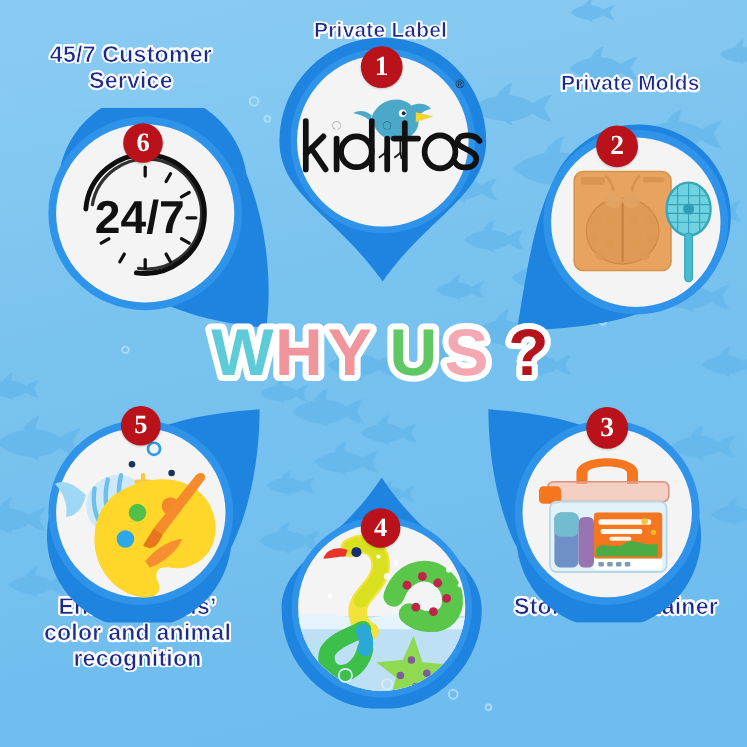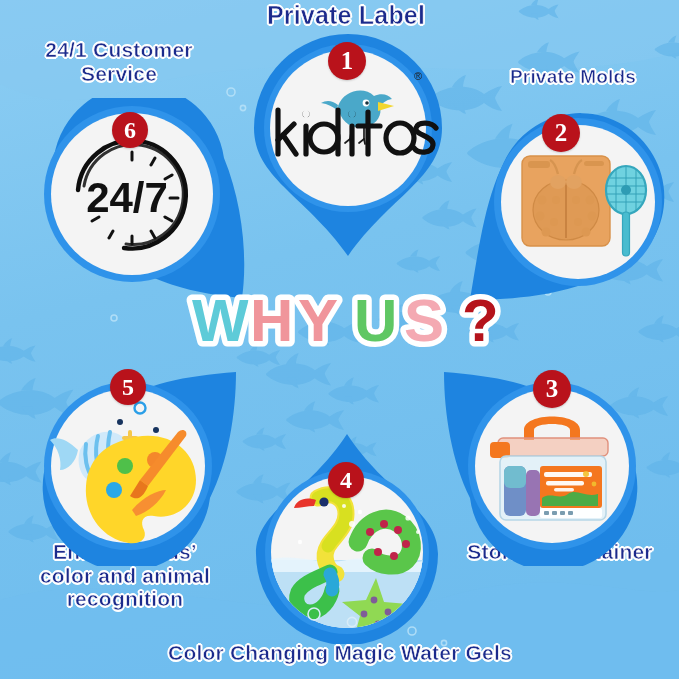--- a/index.html
+++ b/index.html
@@ -40,21 +40,21 @@
     line-height: 1.12;
     letter-spacing: .2px;
     -webkit-text-stroke: 0.6px #ffffff;
     text-shadow:
        1.6px 0 0 #fff, -1.6px 0 0 #fff, 0 1.6px 0 #fff, 0 -1.6px 0 #fff,
        1.2px 1.2px 0 #fff, -1.2px 1.2px 0 #fff, 1.2px -1.2px 0 #fff, -1.2px -1.2px 0 #fff;
     white-space: pre-line;
     pointer-events: none;
   }
 
-  #cap-1 { left: 246px; top: 1px;   width: 200px; font-size: 25px; }
+  #cap-1 { left: 246px; top: 18px;   width: 200px; font-size: 19px; }
   #cap-6 { left: 4px;   top: 38px;  width: 230px; font-size: 21px; }
   #cap-2 { left: 470px; top: 66px;  width: 206px; font-size: 19px; }
   #cap-5 { left: 4px;   top: 540px; width: 242px; font-size: 21px; }
   #cap-3 { left: 440px; top: 540px; width: 240px; font-size: 21px; }
   #cap-4 { left: 105px; top: 641px; width: 470px; font-size: 21px; }
 
   
   .pin {
     position: absolute;
   }
@@ -233,21 +233,21 @@
           <path d="M-23,40 L-19,33"></path>
           <path d="M-40,23 L-33,19"></path>
         </g>
       </g>
       <text x="99" y="114" text-anchor="middle" font-family="Liberation Sans, sans-serif" font-size="42" font-weight="700" fill="#111111">24/7</text>
     </svg>
   </div>
   <div class="badge" style="left:112px; top:112px; width:36px; height:36px; font-size:24px;">
     <span>6</span>
   </div>
-  <div class="caption" id="cap-6">24/1 Customer
+  <div class="caption" id="cap-6">45/7 Customer
 Service</div>
 
   <div class="pin" style="left:468px; top:104px; width:212px; height:202px; z-index:5;">
     <svg viewBox="0 0 212 202" xmlns="http://www.w3.org/2000/svg" aria-label="Private Molds">
 
       <path d="M2,196 C10,150 16,98 36,58 A84,84 0 1 1 126,176 C94,190 48,196 2,196 Z" fill="#1e84e0"></path>
       <circle cx="110" cy="98" r="84" fill="#2f93ea"></circle>
       <circle cx="110" cy="98" r="77" fill="#f4f4f4"></circle>
 
       <g>
@@ -414,21 +414,20 @@
       </g>
       <g fill="none" stroke="#d8ecf8" stroke-width="1.6">
         <circle cx="66" cy="182" r="6"></circle>
         <circle cx="104" cy="190" r="4.6"></circle>
       </g>
     </svg>
   </div>
   <div class="badge" style="left:328px; top:462px; width:36px; height:36px; font-size:24px;">
     <span>4</span>
   </div>
-  <div class="caption" id="cap-4">Color Changing Magic Water Gels</div>
 
   <div class="pin" style="left:440px; top:370px; width:216px; height:196px; z-index:5;">
     <svg viewBox="0 0 216 196" xmlns="http://www.w3.org/2000/svg" aria-label="Storage Container">
 
       <path d="M4,2 C56,6 96,14 124,34 A84,84 0 1 1 30,128 C12,92 4,44 4,2 Z" fill="#1e84e0"></path>
       <circle cx="112" cy="96" r="84" fill="#2f93ea"></circle>
       <circle cx="112" cy="96" r="77" fill="#f4f4f4"></circle>
 
       <g>
 

